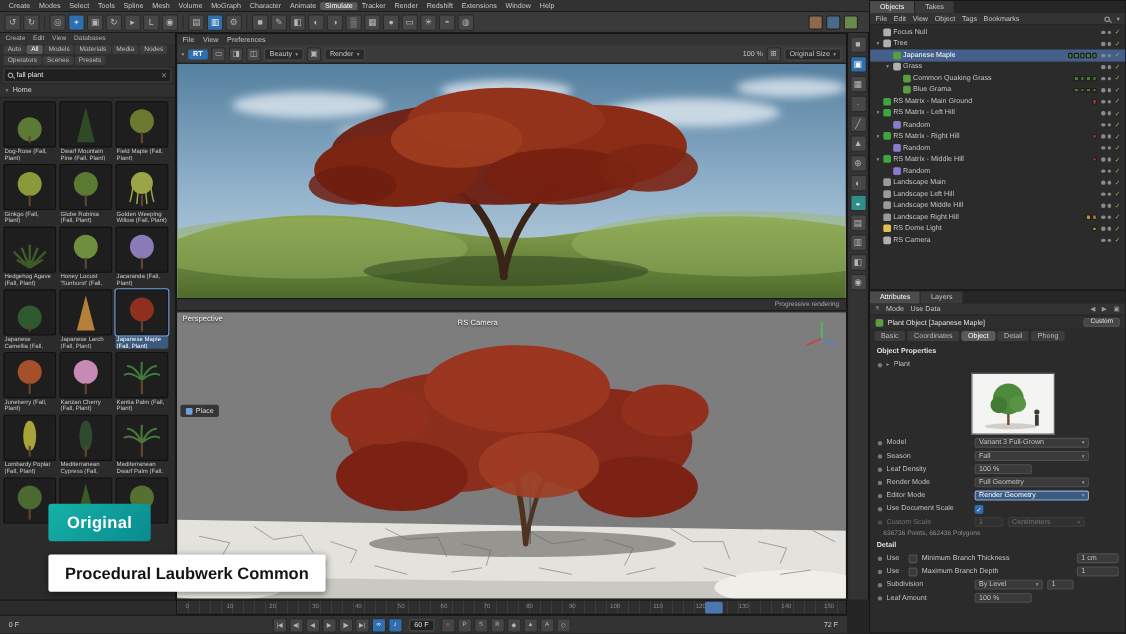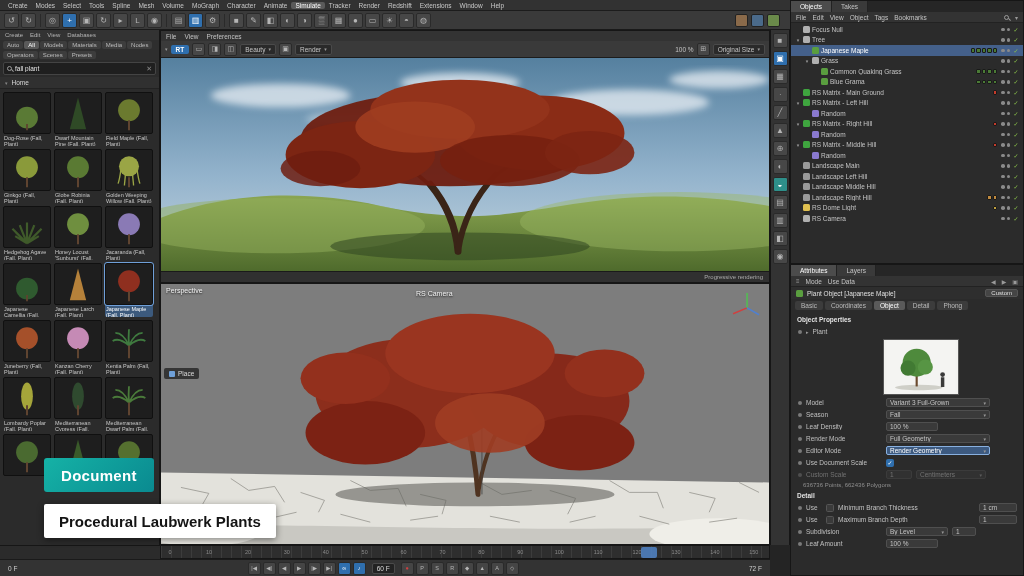--- a/index.html
+++ b/index.html
@@ -945,14 +945,14 @@
       <span class="tbtn">R</span>
       <span class="tbtn">◆</span>
       <span class="tbtn">▲</span>
       <span class="tbtn">A</span>
       <span class="tbtn">◇</span>
     </div>
   <div class="spread"></div>
   <span class="bblab">72 F</span>
 </div>
 
-<div id="capsules">Document</div>
-<div id="ltitle">Procedural Laubwerk Plants</div>
+<div id="capsules">Original</div>
+<div id="ltitle">Procedural Laubwerk Common</div>
 
 </body></html>

